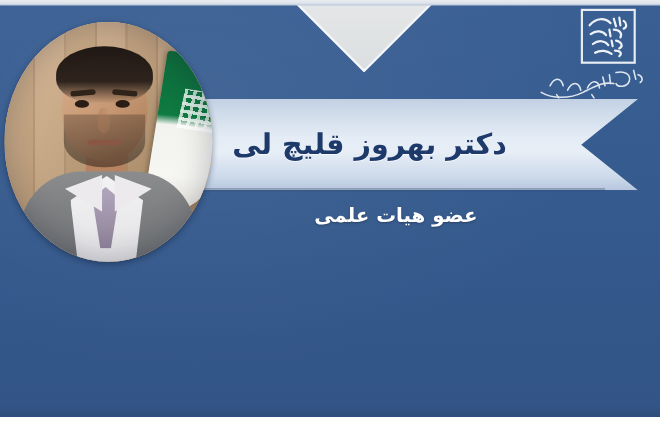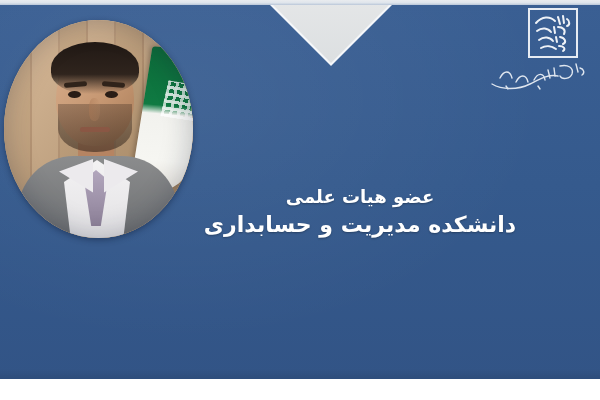--- a/index.html
+++ b/index.html
@@ -315,20 +315,25 @@
 
 <div id="card">
 
   <div class="top-strip"></div>
 
   <div class="blue-panel"></div>
 
   <div class="notch-edge"></div>
   <div class="notch"></div>
 
+  <div class="ribbon-wrap">
+    <div class="ribbon-shadow"></div>
+    <div class="ribbon"></div>
+    <div class="ribbon-name">دکتر بهروز قلیچ لی</div>
+  </div>
 
   <div class="portrait">
     <div class="photo-bg"></div>
     <div class="flag">
       <div class="flag-script"></div>
     </div>
     <div class="suit"></div>
     <div class="shirt"></div>
     <div class="tieless"></div>
     <div class="collar-l"></div>
@@ -379,16 +384,15 @@
           <path d="M92 12 C96 13, 97 17, 94 19"></path>
           <path d="M18 30 L20 33"></path>
           <path d="M50 30 L52 33"></path>
         </g>
       </svg>
     </div>
   </div>
 
   <div class="subtitle">
     <div class="sub-line1">عضو هیات علمی</div>
-    <div class="sub-line2">دانشکده مدیریت و حسابداری</div>
   </div>
 
 </div>
 
 </body></html>

